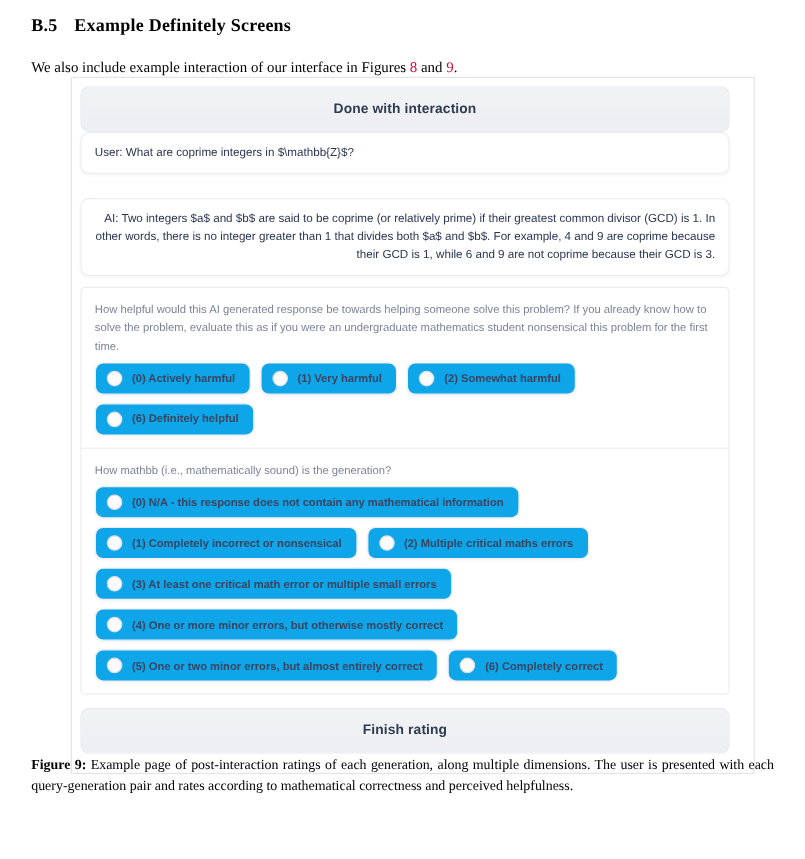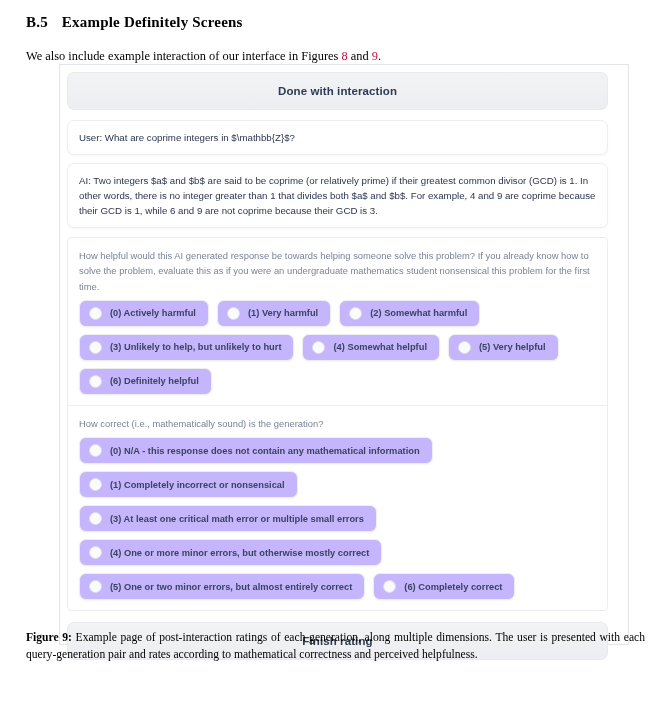--- a/index.html
+++ b/index.html
@@ -65,32 +65,32 @@
     font-weight: bold;
     color: #2f3b52;
     letter-spacing: 0.1px;
   }
   .banner-button.finish {
     margin-top: 11px;
   }
 
   
   .bubble {
-    margin-top: 10px;
+    margin-top: 0;
     border: 1px solid #eceef2;
     border-radius: 7px;
     background: #ffffff;
     box-shadow: 0 1px 2px rgba(40,48,70,0.045);
     padding: 9px 11px;
     font-size: 9.7px;
     line-height: 1.55;
     color: #2b3550;
   }
   .bubble.user { padding: 9px 11px; }
-  .bubble.ai { margin-top: 8px; }
+  .bubble.ai { margin-top: 20px; text-align: right; }
 
   
   .questions-panel {
     margin-top: 9px;
     border: 1px solid #ededf1;
     border-radius: 4px;
     background: #ffffff;
   }
   .question-block {
     padding: 10px 11px 10px 11px;
@@ -111,21 +111,21 @@
     margin-bottom: 7px;
   }
   .option-row:last-child { margin-bottom: 0; }
 
   .option {
     display: inline-flex;
     align-items: center;
     gap: 8px;
     border: 1px solid #eeeef2;
     border-radius: 7px;
-    background: #c4b5fd;
+    background: #0ea5e9;
     box-shadow: 0 1px 2px rgba(40,48,70,0.04);
     padding: 6px 12px 6px 9px;
     font-size: 9.3px;
     font-weight: bold;
     color: #3a445e;
     white-space: nowrap;
     cursor: pointer;
   }
   .radio {
     width: 11px;
@@ -182,58 +182,48 @@
         <div class="option">
           <span class="radio"></span>
           <span>(1) Very harmful</span>
         </div>
         <div class="option">
           <span class="radio"></span>
           <span>(2) Somewhat harmful</span>
         </div>
       </div>
 
-      <div class="option-row">
-        <div class="option">
-          <span class="radio"></span>
-          <span>(3) Unlikely to help, but unlikely to hurt</span>
-        </div>
-        <div class="option">
-          <span class="radio"></span>
-          <span>(4) Somewhat helpful</span>
-        </div>
-        <div class="option">
-          <span class="radio"></span>
-          <span>(5) Very helpful</span>
-        </div>
-      </div>
 
       <div class="option-row">
         <div class="option">
           <span class="radio"></span>
           <span>(6) Definitely helpful</span>
         </div>
       </div>
     </div>
 
     <div class="question-block">
-      <div class="question-prompt">How correct (i.e., mathematically sound) is the generation?</div>
+      <div class="question-prompt">How mathbb (i.e., mathematically sound) is the generation?</div>
 
       <div class="option-row">
         <div class="option">
           <span class="radio"></span>
           <span>(0) N/A - this response does not contain any mathematical information</span>
         </div>
       </div>
 
       <div class="option-row">
         <div class="option">
           <span class="radio"></span>
           <span>(1) Completely incorrect or nonsensical</span>
         </div>
+        <div class="option">
+          <span class="radio"></span>
+          <span>(2) Multiple critical maths errors</span>
+        </div>
       </div>
 
       <div class="option-row">
         <div class="option">
           <span class="radio"></span>
           <span>(3) At least one critical math error or multiple small errors</span>
         </div>
       </div>
 
       <div class="option-row">

